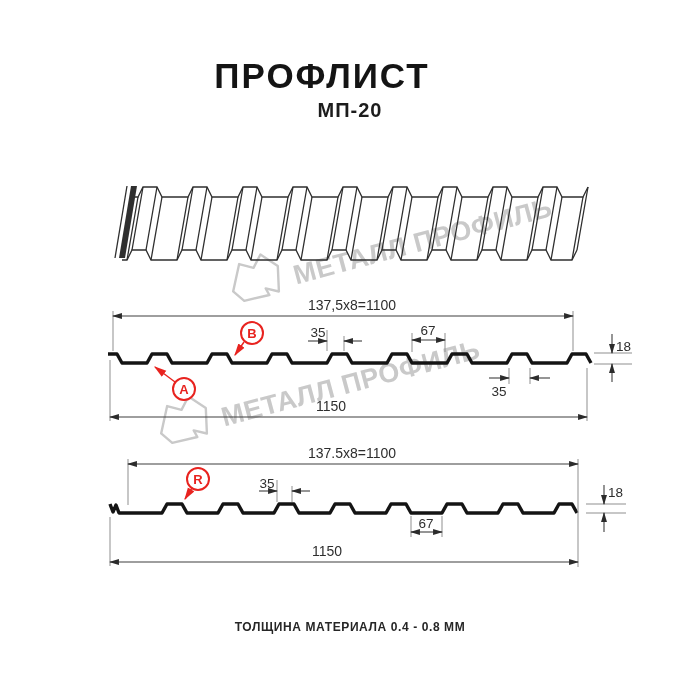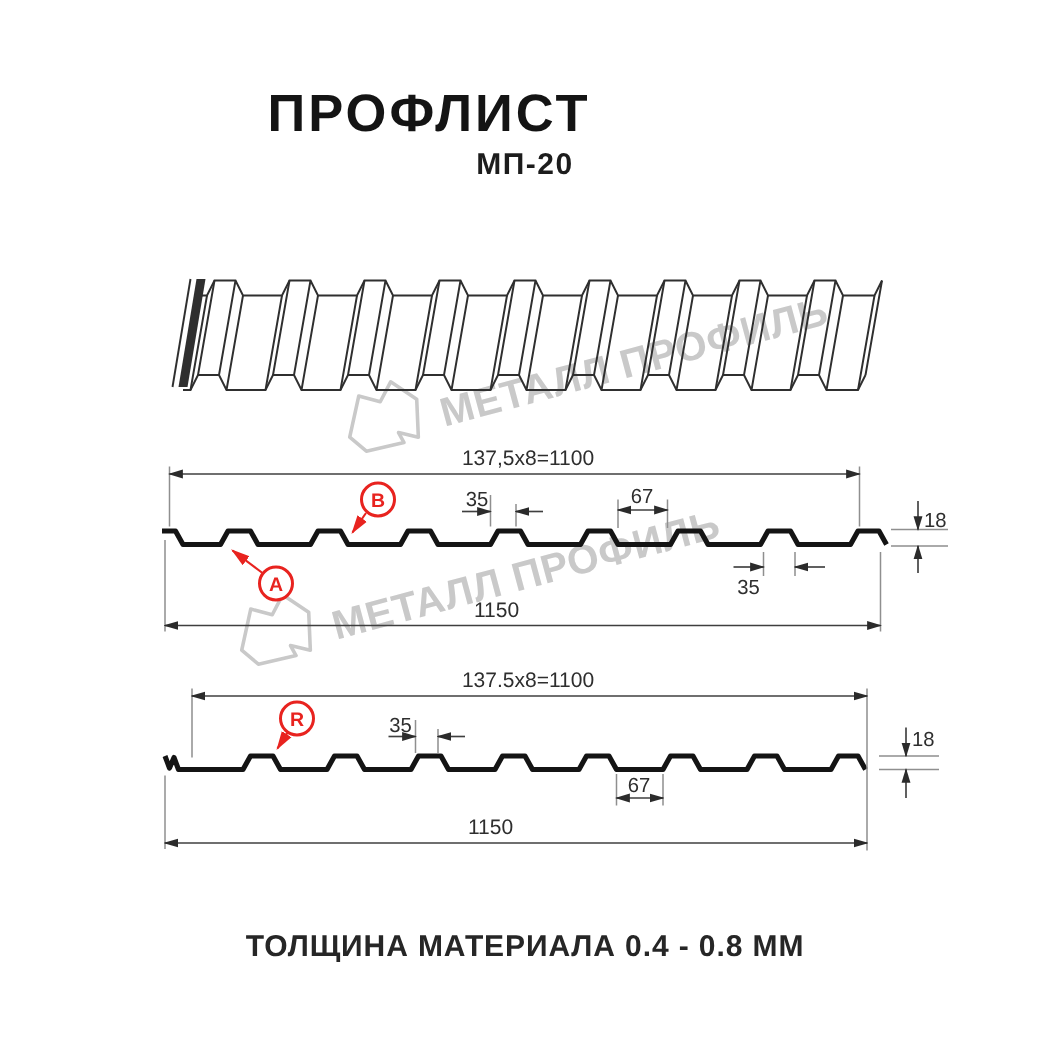--- a/index.html
+++ b/index.html
@@ -1,23 +1,23 @@
 <!DOCTYPE html>
 <html><head>
 <meta charset="utf-8">
 <style>
   html,body{margin:0;padding:0;background:#ffffff;}
   .canvas{position:relative;width:700px;height:700px;background:#ffffff;overflow:hidden;
           font-family:"Liberation Sans", sans-serif;}
   .title{position:absolute;left:0;top:56px;width:572px;text-align:center;
-         font-size:35px;font-weight:800;letter-spacing:2px;color:#141414;}
+         font-size:35px;font-weight:800;letter-spacing:2px;color:#141414;padding-left:36px;}
   .subtitle{position:absolute;left:0;top:99px;width:700px;text-align:center;
          font-size:20px;font-weight:600;letter-spacing:1px;color:#1c1c1c;}
   .footer{position:absolute;left:0;top:620px;width:700px;text-align:center;
-         font-size:20px;font-weight:600;letter-spacing:.6px;color:#262626;}
+         font-size:12px;font-weight:600;letter-spacing:.6px;color:#262626;}
   .wm{position:absolute;display:flex;align-items:flex-end;gap:10px;
       transform:rotate(-15deg);transform-origin:left top;pointer-events:none;}
   .wm-text{font-size:27px;font-weight:700;letter-spacing:.5px;color:#c9c9c9;
       line-height:27px;white-space:nowrap;}
   .art{position:absolute;left:0;top:0;}
   svg text{font-family:"Liberation Sans", sans-serif;}
   .dimtxt{font-size:13.5px;fill:#2e2e2e;}
   .calltxt{font-size:13px;font-weight:700;fill:#e8231f;}
 </style>
 </head>

